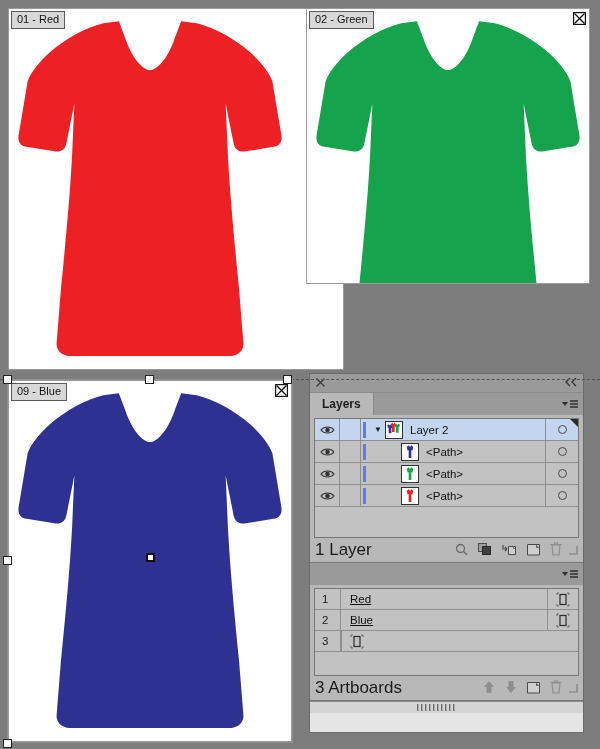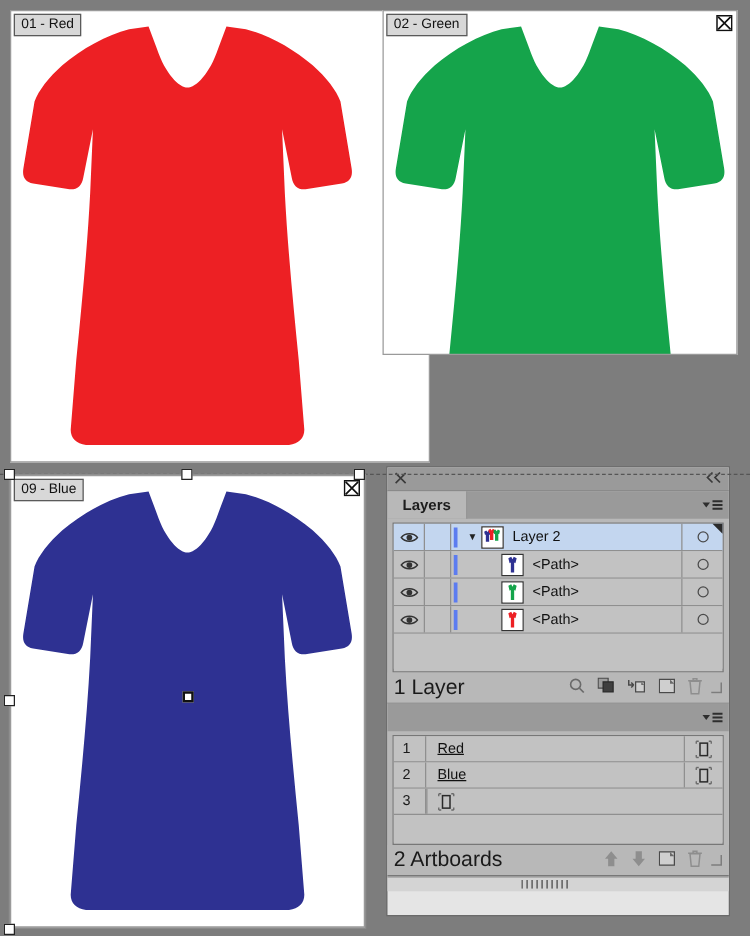--- a/index.html
+++ b/index.html
@@ -640,21 +640,21 @@
           <svg width="14" height="15" viewBox="0 0 14 15">
             <rect x="4" y="2.5" width="6" height="10" fill="none" stroke="#2a2a2a" stroke-width="1.2"></rect>
             <path d="M1 1 H3 M11 1 H13 M1 14 H3 M11 14 H13 M1 1 V3 M13 1 V3 M1 14 V12 M13 14 V12" stroke="#6a6a6a" stroke-width="1.1" fill="none"></path>
           </svg>
         </span>
       </div>
       <div class="arow blank"></div>
     </div>
 
     <div class="panel-footer">
-      <span class="footer-count">2 Artboards</span>
+      <span class="footer-count">3 Artboards</span>
       <span class="footer-icons">
         <span class="ficon">
           <svg width="12" height="14" viewBox="0 0 12 14">
             <path d="M6 1 L11 7 H8.5 V13 H3.5 V7 H1 Z" fill="#8e8e8e"></path>
           </svg>
         </span>
         <span class="ficon">
           <svg width="12" height="14" viewBox="0 0 12 14">
             <path d="M6 13 L11 7 H8.5 V1 H3.5 V7 H1 Z" fill="#8e8e8e"></path>
           </svg>

